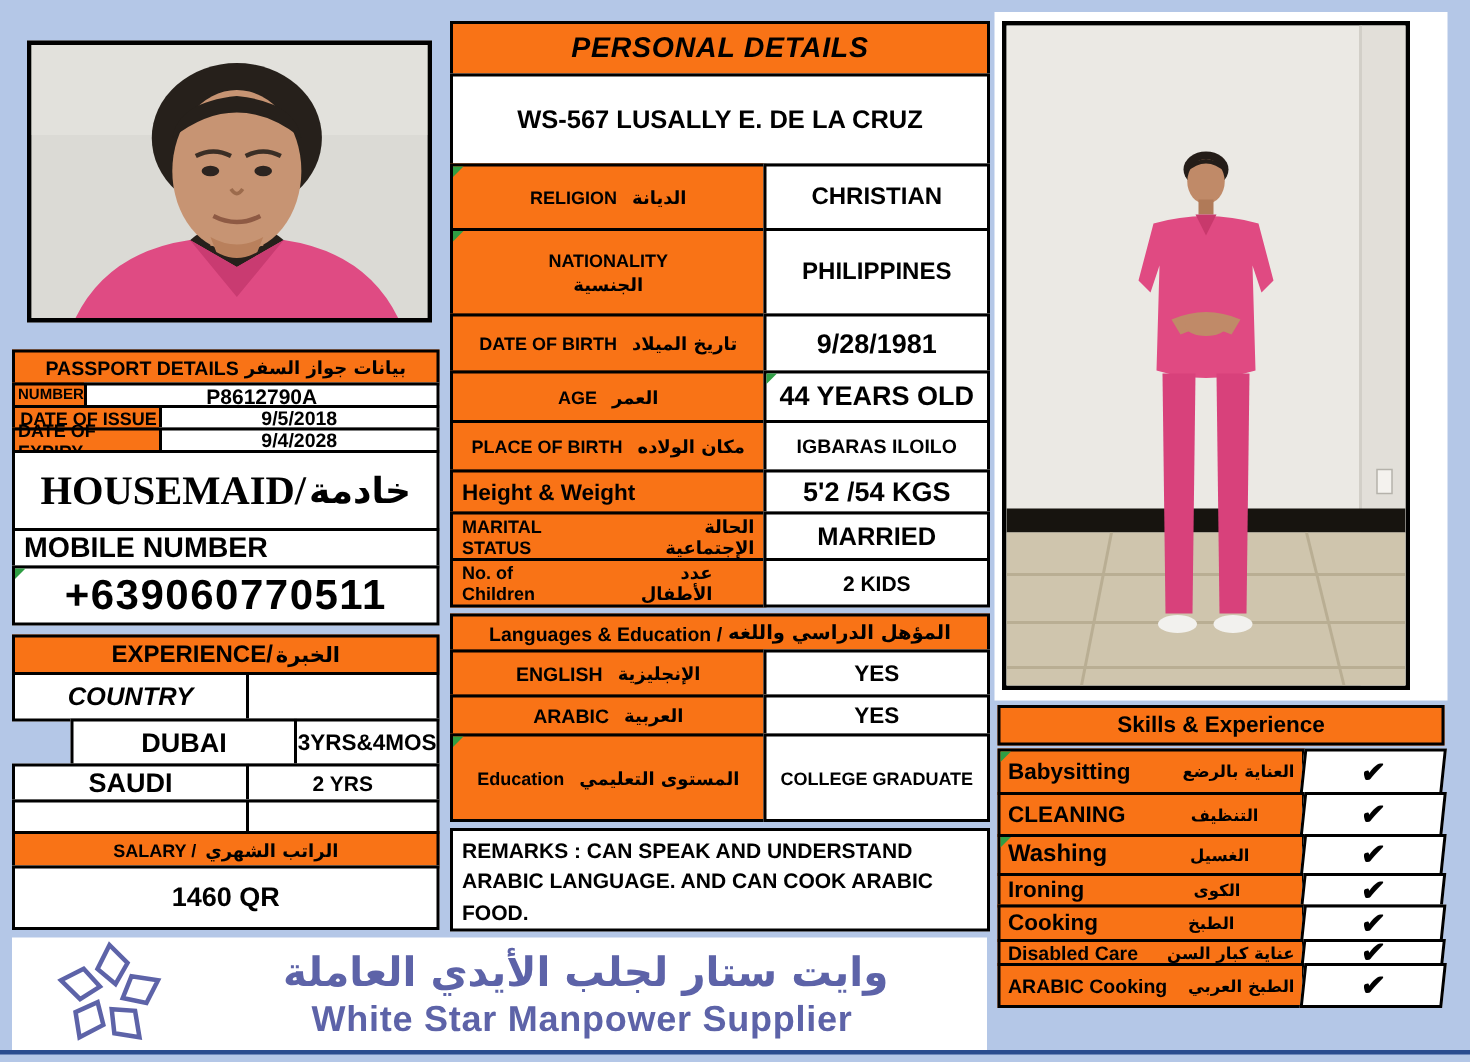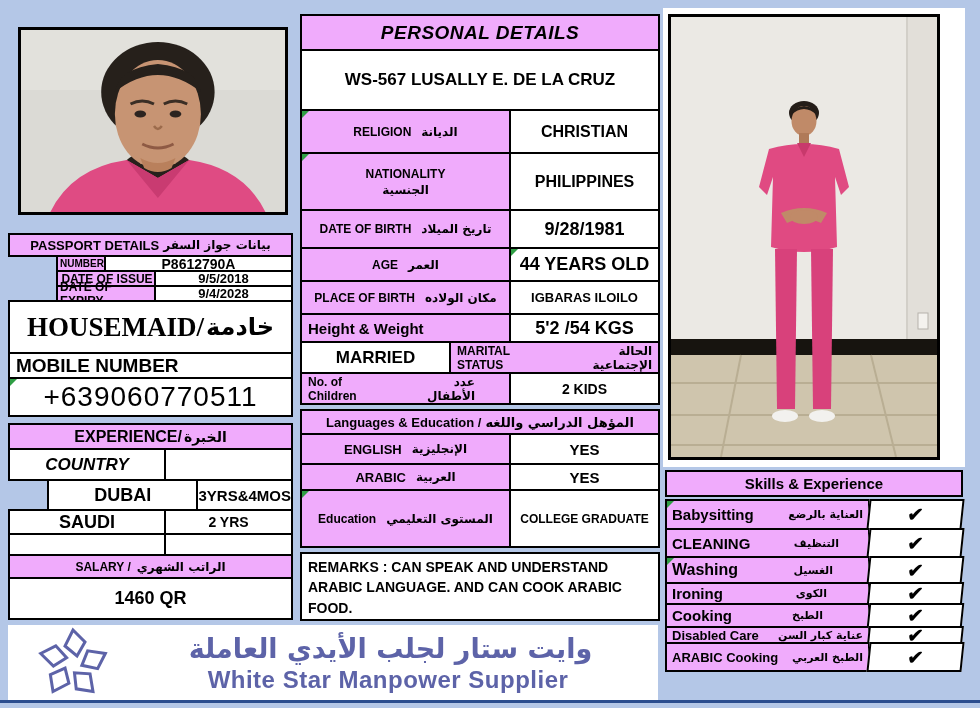--- a/index.html
+++ b/index.html
@@ -1,45 +1,45 @@
 <!DOCTYPE html>
 <html><head>
 <meta charset="utf-8">
 <style>
   * { margin:0; padding:0; box-sizing:border-box; }
   html,body { width:980px; height:708px; }
   body { font-family:"Liberation Sans", sans-serif; background:#b4c7e7; }
   .page { position:relative; width:980px; height:708px; background:#b4c7e7; overflow:hidden; }
 
   .cell { border:2px solid #000; background:#fff; position:relative; }
-  .blue { background:#f0abfc; }
+  .blue { background:#f97316; }
   .stack > * + * { margin-top:-2px; }
   .ctr { display:flex; align-items:center; justify-content:center; }
   .bold { font-weight:bold; }
 
   
   .gt::before { content:""; position:absolute; top:0; left:0; width:0; height:0;
     border-top:7px solid #2f9e44; border-right:7px solid transparent; z-index:3; }
 
   
   .headshot-box { position:absolute; left:18px; top:27px; width:270px; height:188px;
     border:3px solid #000; background:#d9d8d3; }
   .headshot-box svg { display:block; width:100%; height:100%; }
 
   .col-left { position:absolute; left:8px; top:233px; width:285px; }
   .pp-header { height:24px; font-size:13px; gap:4px; }
   .pp-row { display:flex; }
   .pp-row > * + * { margin-left:-2px; }
-  .pp-lab { font-size:10px; font-weight:bold; display:flex; align-items:center; padding-left:2px; height:17px;margin-left:48px; }
+  .pp-lab { font-size:10px; font-weight:bold; display:flex; align-items:center; padding-left:2px; height:17px; }
   .pp-val { flex:1; font-size:14px; font-weight:bold; display:flex; align-items:center; justify-content:center; height:17px; }
   .pp-lab.w1 { width:50px; }
   .pp-lab.w2 { width:100px; font-size:12px; justify-content:center; }
   .housemaid { height:54px; font-family:"Liberation Serif", serif; font-size:27px; font-weight:bold; gap:2px; }
   .mobile-label { height:27px; font-size:19px; font-weight:bold; display:flex; align-items:center; padding-left:6px; }
-  .mobile-value { height:40px; font-size:28px; font-weight:normal; letter-spacing:1px; }
+  .mobile-value { height:40px; font-size:28px; font-weight:bold; letter-spacing:1px; }
   .exp-gap { height:8px; margin-top:0 !important; }
   .exp-header { height:27px; font-size:16px; gap:2px; }
   .exp-row { display:flex; }
   .exp-row > * + * { margin-left:-2px; }
   .exp-c1 { width:158px; display:flex; align-items:center; justify-content:center; font-weight:bold; }
   .exp-c2 { flex:1; display:flex; align-items:center; justify-content:center; font-weight:bold; }
   .salary-header { height:25px; font-size:12px; gap:6px; }
   .salary-value { height:43px; font-size:18px; }
 
   .ar { direction:rtl; unicode-bidi:isolate; font-family:"DejaVu Sans", sans-serif; }
@@ -216,25 +216,25 @@
 
     <div class="prow" style="height:30px;">
       <div class="cell blue plabel pspread" style="font-size:15px;">
         <span>Height &amp; Weight</span>
         <span class="ar lar"></span>
       </div>
       <div class="cell pvalue v18">5'2 /54 KGS</div>
     </div>
 
     <div class="prow" style="height:33px;">
-      <div class="cell pvalue v17">MARRIED</div>
       <div class="cell blue plabel pspread">
         <span>MARITAL STATUS</span>
         <span class="ar lar">الحالة الإجتماعية</span>
       </div>
+      <div class="cell pvalue v17">MARRIED</div>
     </div>
 
     <div class="prow" style="height:33px;">
       <div class="cell blue plabel pspread">
         <span>No. of Children</span>
         <span class="ar lar" style="padding-right:28px;">عدد الأطفال</span>
       </div>
       <div class="cell pvalue v14">2 KIDS</div>
     </div>
 

